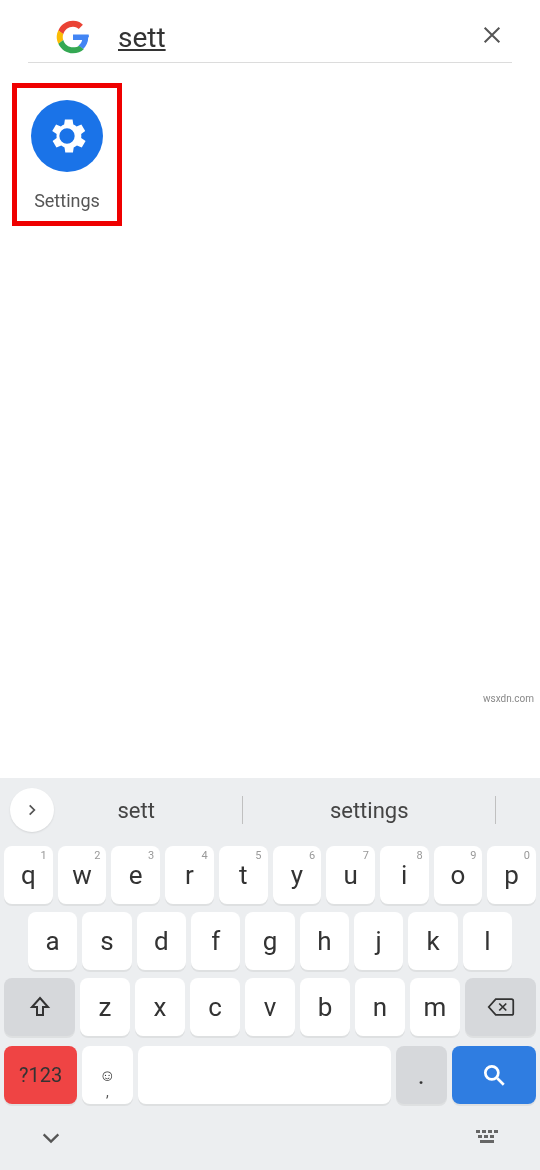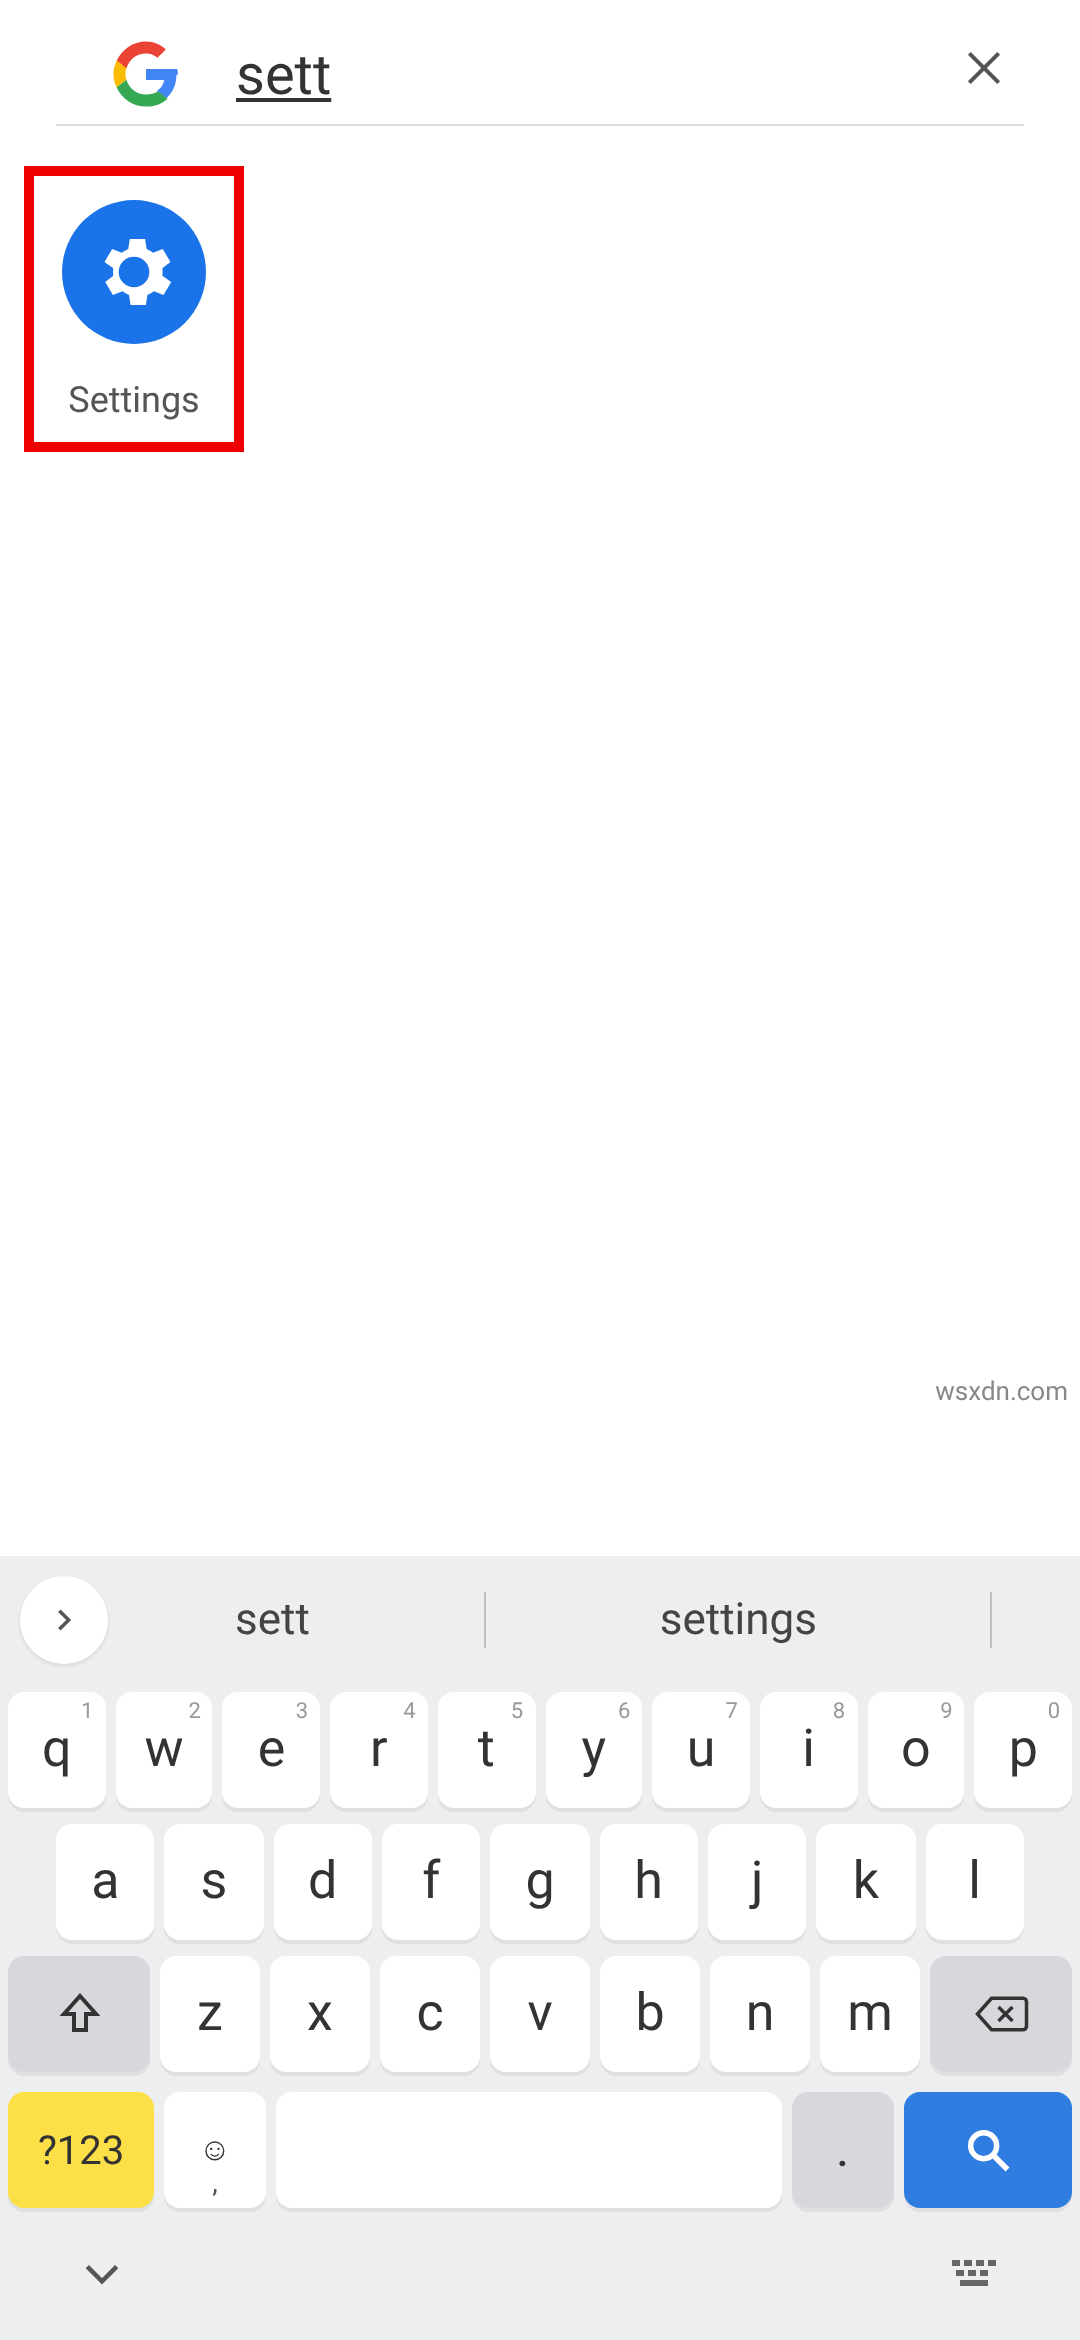--- a/index.html
+++ b/index.html
@@ -27,31 +27,31 @@
   .divider { width: 1px; height: 28px; background: #c0c0c0; }
 
   .key-row { display: flex; justify-content: center; padding: 4px 4px; gap: 5px; }
   .key { background: #fff; border-radius: 8px; height: 58px; display: flex; align-items: center; justify-content: center; font-size: 26px; color: #333; box-shadow: 0 2px 0 rgba(0,0,0,0.06); position: relative; flex: 1; max-width: 50px; }
   .key .hint { position: absolute; top: 3px; right: 6px; font-size: 11px; color: #999; }
 
   .row2 { padding: 4px 28px; }
   .row3 { padding: 4px 4px; gap: 5px; }
   .row4 { padding: 6px 4px; gap: 5px; }
   .key-shift, .key-backspace { background: #d6d8db; max-width: none; flex: 1.4; }
-  .key-special { background: #fde047; max-width: none; flex: 1.3; font-size: 20px;}
+  .key-special { background: #ef4444; max-width: none; flex: 1.3; font-size: 20px;}
   .key-emoji { max-width: none; flex: 0.9; font-size: 20px; position: relative;}
   .key-emoji .sub { position: absolute; bottom: 4px; font-size: 14px; color: #555;}
   .key-space { background: #fff; max-width: none; flex: 4.5; }
   .key-period { max-width: none; flex: 0.9; background:#d6d8db; }
   .key-search { background: #2f7de1; max-width: none; flex: 1.5; color: #fff; }
 
   .nav-bar { height: 60px; display: flex; align-items: center; justify-content: space-between; padding: 0 40px; }
   .nav-chevron { color: #555; font-size: 22px; transform: rotate(0deg);}
 
-  .watermark { position: absolute; right: 6px; bottom: 466px; font-size: 13px; color: #888; }
+  .watermark { position: absolute; right: 6px; bottom: 466px; font-size: 10px; color: #888; }
 </style>
 </head>
 <body>
 
 <div class="search-bar">
   <span class="google-logo">
     <svg viewBox="0 0 48 48" width="34" height="34">
       <path fill="#EA4335" d="M24 9.5c3.9 0 6.6 1.7 8.1 3.1l5.9-5.9C34.4 3.1 29.7 1 24 1 14.8 1 6.9 6.6 3.3 14.7l6.9 5.4C12 13.7 17.5 9.5 24 9.5z"></path>
       <path fill="#4285F4" d="M46.5 24.5c0-1.6-.1-2.8-.4-4.1H24v7.8h12.9c-.3 2.2-1.8 5.5-5.2 7.7l6.7 5.2c4-3.7 7.1-9.2 7.1-16.6z"></path>
       <path fill="#FBBC05" d="M10.2 28.1c-.5-1.3-.7-2.7-.7-4.1s.3-2.8.7-4.1l-6.9-5.4C1.8 17.7 1 20.8 1 24s.8 6.3 2.3 9.5l6.9-5.4z"></path>

